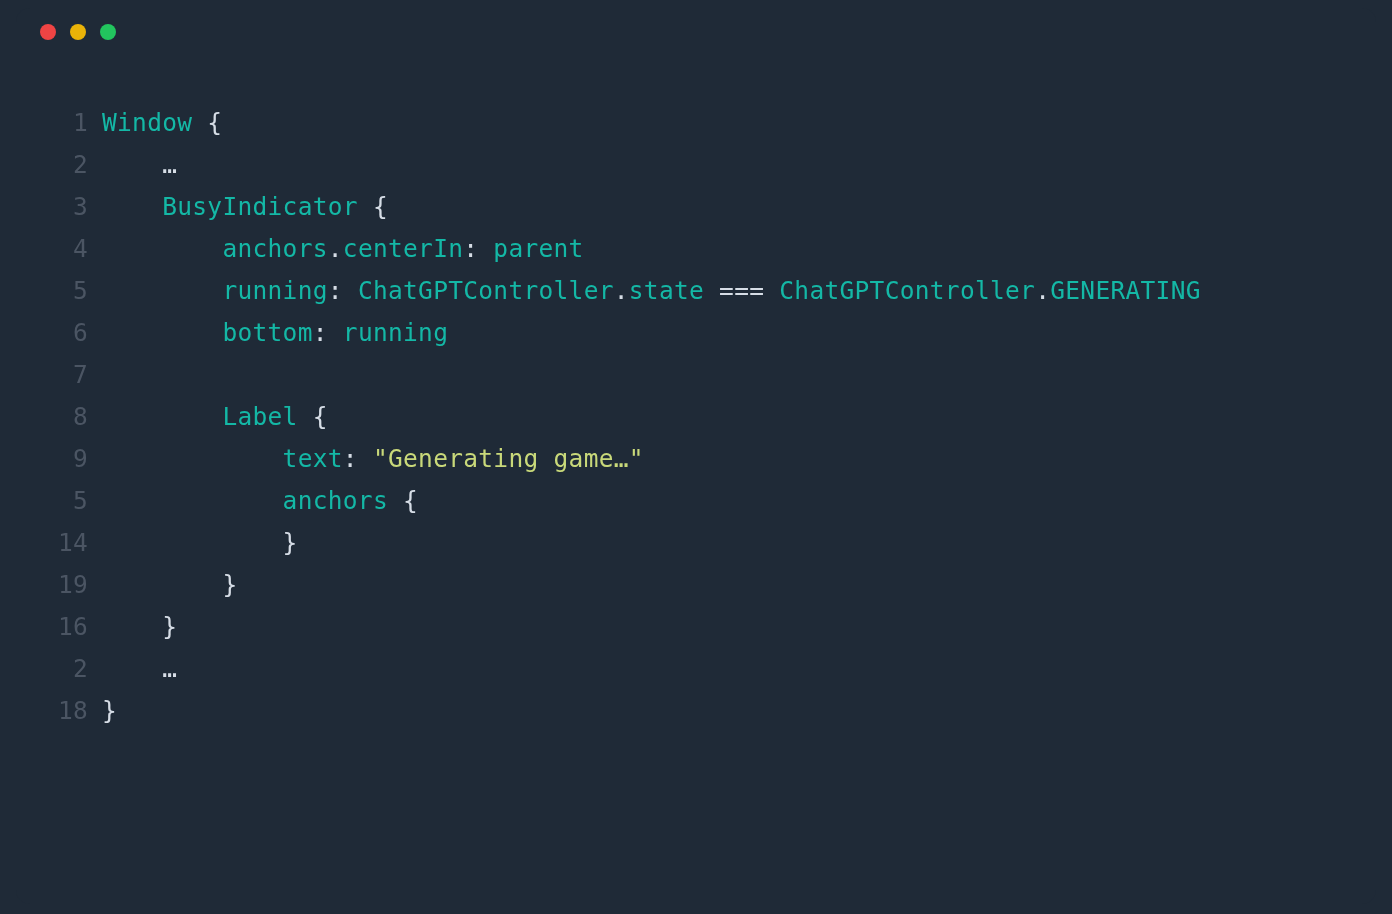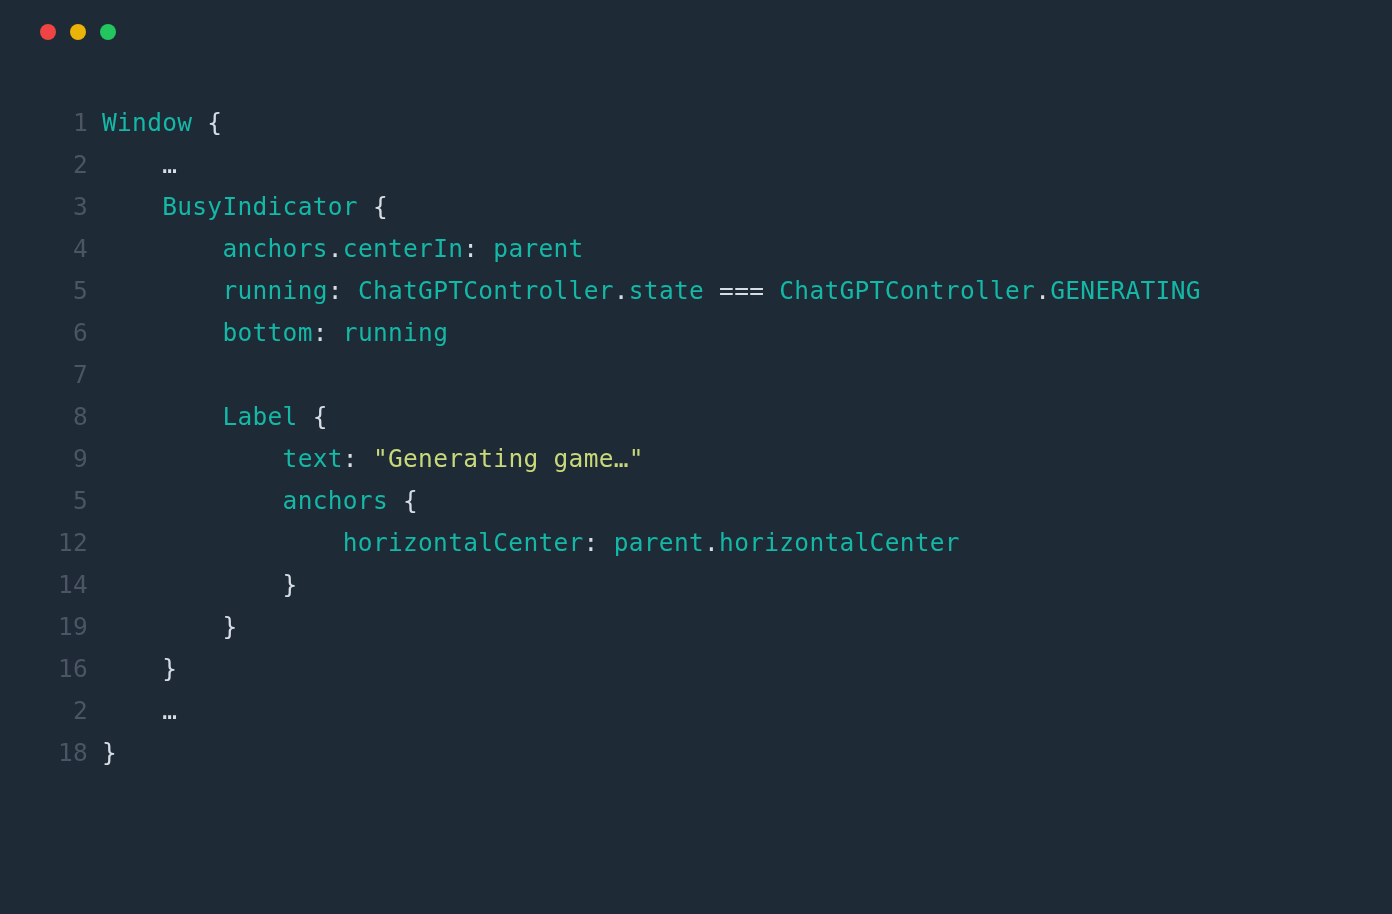--- a/index.html
+++ b/index.html
@@ -117,24 +117,20 @@
       <span class="gutter">9</span>
       <span class="code"><span class="tok-type">            text</span><span class="tok-punct">:</span><span class="tok-plain"> </span><span class="tok-string">"Generating game…"</span></span>
     </div>
 
 
     <div class="code-line">
       <span class="gutter">5</span>
       <span class="code"><span class="tok-type">            anchors </span><span class="tok-punct">{</span></span>
     </div>
 
-    <div class="code-line">
-      <span class="gutter">12</span>
-      <span class="code"><span class="tok-type">                horizontalCenter</span><span class="tok-punct">:</span><span class="tok-type"> parent</span><span class="tok-punct">.</span><span class="tok-type">horizontalCenter</span></span>
-    </div>
 
 
     <div class="code-line">
       <span class="gutter">14</span>
       <span class="code"><span class="tok-plain">            </span><span class="tok-punct">}</span></span>
     </div>
 
     <div class="code-line">
       <span class="gutter">19</span>
       <span class="code"><span class="tok-plain">        </span><span class="tok-punct">}</span></span>

